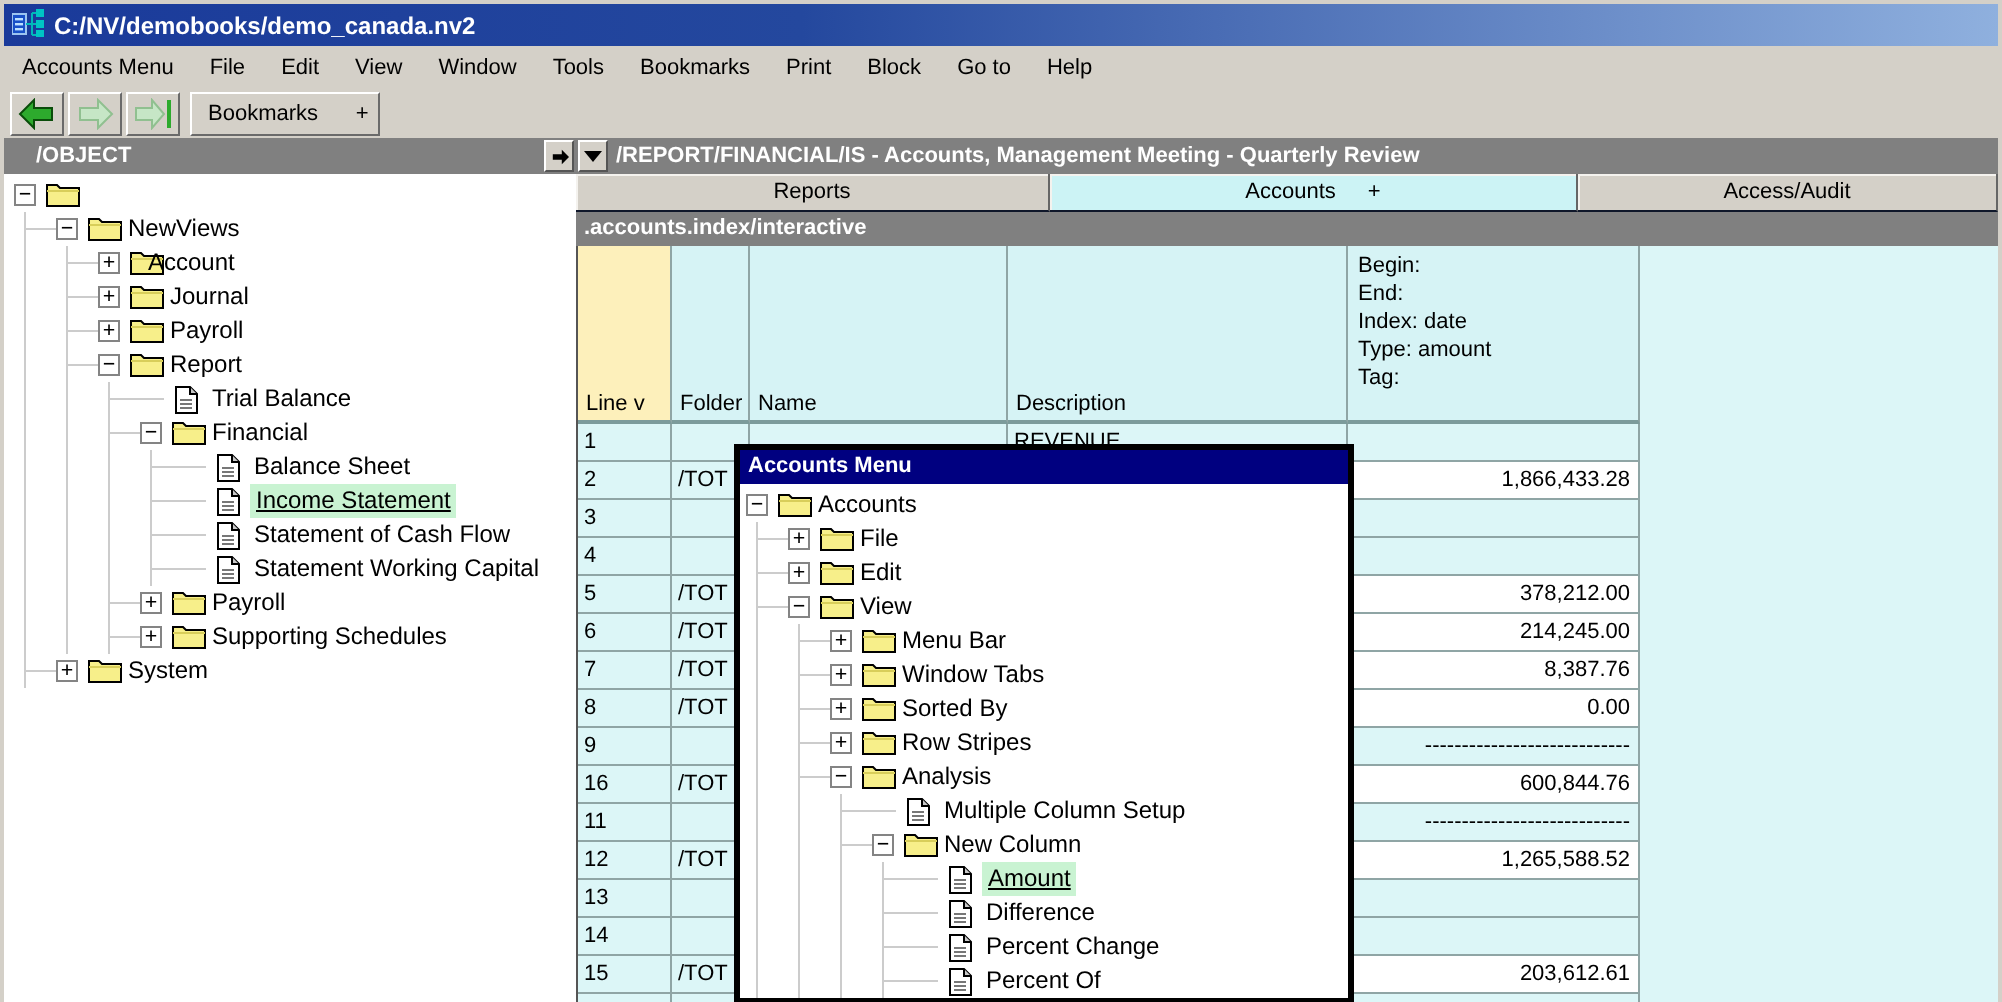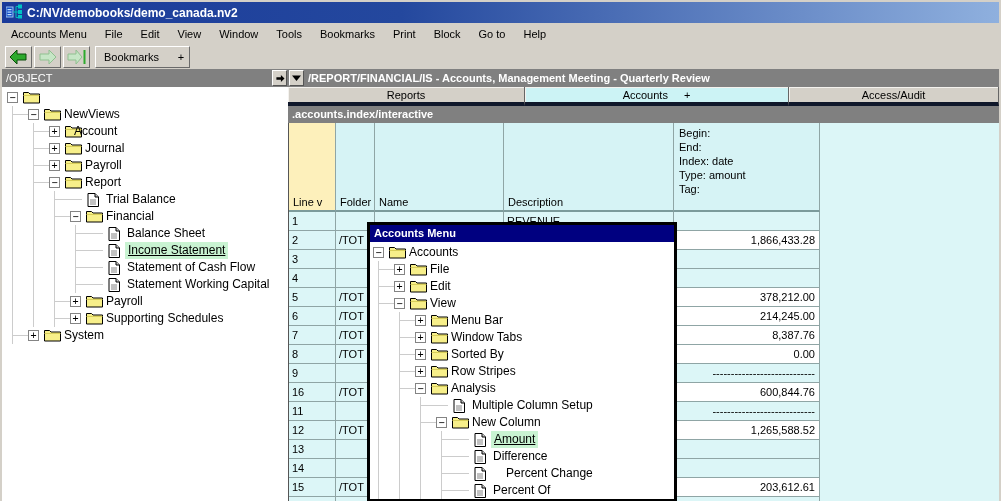--- a/index.html
+++ b/index.html
@@ -10,37 +10,37 @@
  background:linear-gradient(90deg,var(--titlebar_left,#1a3a9a) 0%,#24489e 40%,var(--titlebar_right,#8fb0de) 100%);
  color:#fff;font-weight:bold;font-size:12px;display:flex;align-items:center;gap:5px;padding-left:4px}
 .menubar{position:absolute;left:2px;top:23px;width:997px;height:22px;background:#d4d0c8;display:flex;align-items:center;font-size:11px}
 .menu-item{padding:0 9px;line-height:20px;color:#000;cursor:default}
 .toolbar{position:absolute;left:2px;top:45px;width:997px;height:24px;background:#d4d0c8;display:flex;align-items:center;padding-left:3px;gap:2px}
 .navbtn{width:27px;height:22px;background:#d4d0c8;border:1px solid;border-color:#fff #6a6a6a #6a6a6a #fff;display:flex;align-items:center;justify-content:center}
 .bkbtn{height:22px;margin-left:3px;background:#d4d0c8;border:1px solid;border-color:#fff #6a6a6a #6a6a6a #fff;display:flex;align-items:center;font-size:11px}
 .bkbtn .bl{padding:0 14px 0 8px}
 .bkbtn .bp{width:16px;text-align:center;line-height:20px}
 .leftpanel{position:absolute;left:2px;top:69px;width:286px;height:432px;background:#fff;overflow:hidden}
-.objectbar{position:relative;height:18px;background:var(--bar_gray,#808080);color:#fff;font-weight:normal;font-size:11px;line-height:18px;padding-left:4px}
+.objectbar{position:relative;height:18px;background:var(--bar_gray,#808080);color:#fff;font-weight:bold;font-size:11px;line-height:18px;padding-left:16px}
 .smallbtn{position:absolute;top:1px;width:15px;height:16px;background:#d4d0c8;border:1px solid;border-color:#fff #555 #555 #fff;display:flex;align-items:center;justify-content:center}
 .objectbar .smallbtn{right:1px}
 .tree{position:relative;padding-top:2px;height:414px;overflow:hidden;background:#fff}
 .trow{position:relative;height:17px}
 .vg{position:absolute;top:0;bottom:0;width:1px;background:#cccccc}
 .hg{position:absolute;top:8px;height:1px;background:#cccccc}
 .exp{position:absolute;top:3px;width:11px;height:11px;border:1px solid #848484;background:#fff;font-size:10px;line-height:9px;text-align:center;font-family:"DejaVu Sans Mono",monospace;color:#000}
 .ticon{position:absolute;top:2px;width:17px;height:14px}
 .ticon svg{display:block}
 .tlabel{position:absolute;top:0;line-height:17px;font-size:12px;white-space:nowrap;color:#000}
 .tlabel.sel{background:var(--selection_green,#c9f3d2);text-decoration:underline;padding:0 3px}
 .rightpanel{position:absolute;left:288px;top:69px;width:711px;height:432px;background:var(--cell_cyan,#dcf6f7)}
 .ptitle{position:relative;height:18px;background:var(--bar_gray,#808080);color:#fff;font-weight:bold;font-size:11px;line-height:18px;padding-left:20px}
 .ptitle .smallbtn{left:1px}
 .tabs{display:flex;height:19px;background:#808080}
-.tab{height:19px;border-right:1px solid #666;border-bottom:4px solid #0f172a;background:#d4d0c8;box-shadow:inset 1px 1px 0 #f4f2ee;display:flex;align-items:center;justify-content:center;gap:16px;font-size:11px;color:#000;flex-shrink:0}
+.tab{height:19px;border-right:1px solid #666;border-bottom:1px solid #0f172a;background:#d4d0c8;box-shadow:inset 1px 1px 0 #f4f2ee;display:flex;align-items:center;justify-content:center;gap:16px;font-size:11px;color:#000;flex-shrink:0}
 .tab.active{background:var(--active_tab,#ccf3f5)}
 .pathbar{height:17px;background:var(--bar_gray,#808080);color:#fff;font-weight:bold;font-size:11px;line-height:17px;padding-left:4px}
 .grid{position:relative;height:378px;overflow:hidden;border-left:1px solid #555;background:var(--cell_cyan,#dcf6f7)}
 .gcell{border-right:1px solid var(--grid_border,#8fa5a5);border-bottom:1px solid var(--grid_border,#8fa5a5);background:var(--cell_cyan,#dcf6f7);overflow:hidden;flex-shrink:0}
 .ghead{display:flex;height:89px}
 .ghead .gcell{border-bottom:2px solid #7c9b9b;background:#d6f3f5;font-size:11px;display:flex;align-items:flex-end;padding:2px 4px;color:#000}
 .ghead .gcell.linehead{background:var(--line_header_yellow,#fdf0bb)}
 .ghead .gcell.amthead{display:block;padding:3px 12px 0 5px;line-height:14px}
 .w-line{width:47px}.w-folder{width:39px}.w-name{width:129px}.w-desc{width:170px}.w-amt{width:146px}
 .grow{display:flex;height:19px}
@@ -660,21 +660,21 @@
           <i class="vg" style="left: 50px;"></i>
           <i class="vg" style="left: 71px;"></i>
           <i class="hg" style="left: 72px; width: 27px;"></i>
           <span class="ticon" style="left: 104px;">
             <svg width="12" height="14" viewBox="0 0 12 14">
               <path d="M1 0.5 h7 l3.5 3.5 v9.5 h-10.5 z" fill="#fff" stroke="#000"></path>
               <path d="M8 0.5 v3.5 h3.5" fill="#c8c8c8" stroke="#000"></path>
               <path d="M3 7h6M3 9h6M3 11h6" stroke="#777" stroke-width="0.9"></path>
             </svg>
           </span>
-          <span class="tlabel" style="left: 123px; margin-left: 13px;">Percent Change</span>
+          <span class="tlabel" style="left: 123px;">Percent Change</span>
         </div>
         <div class="trow">
           <i class="vg" style="left: 8px;"></i>
           <i class="vg" style="left: 29px;"></i>
           <i class="vg" style="left: 50px;"></i>
           <i class="vg" style="left: 71px;"></i>
           <i class="hg" style="left: 72px; width: 27px;"></i>
           <span class="ticon" style="left: 104px;">
             <svg width="12" height="14" viewBox="0 0 12 14">
               <path d="M1 0.5 h7 l3.5 3.5 v9.5 h-10.5 z" fill="#fff" stroke="#000"></path>

